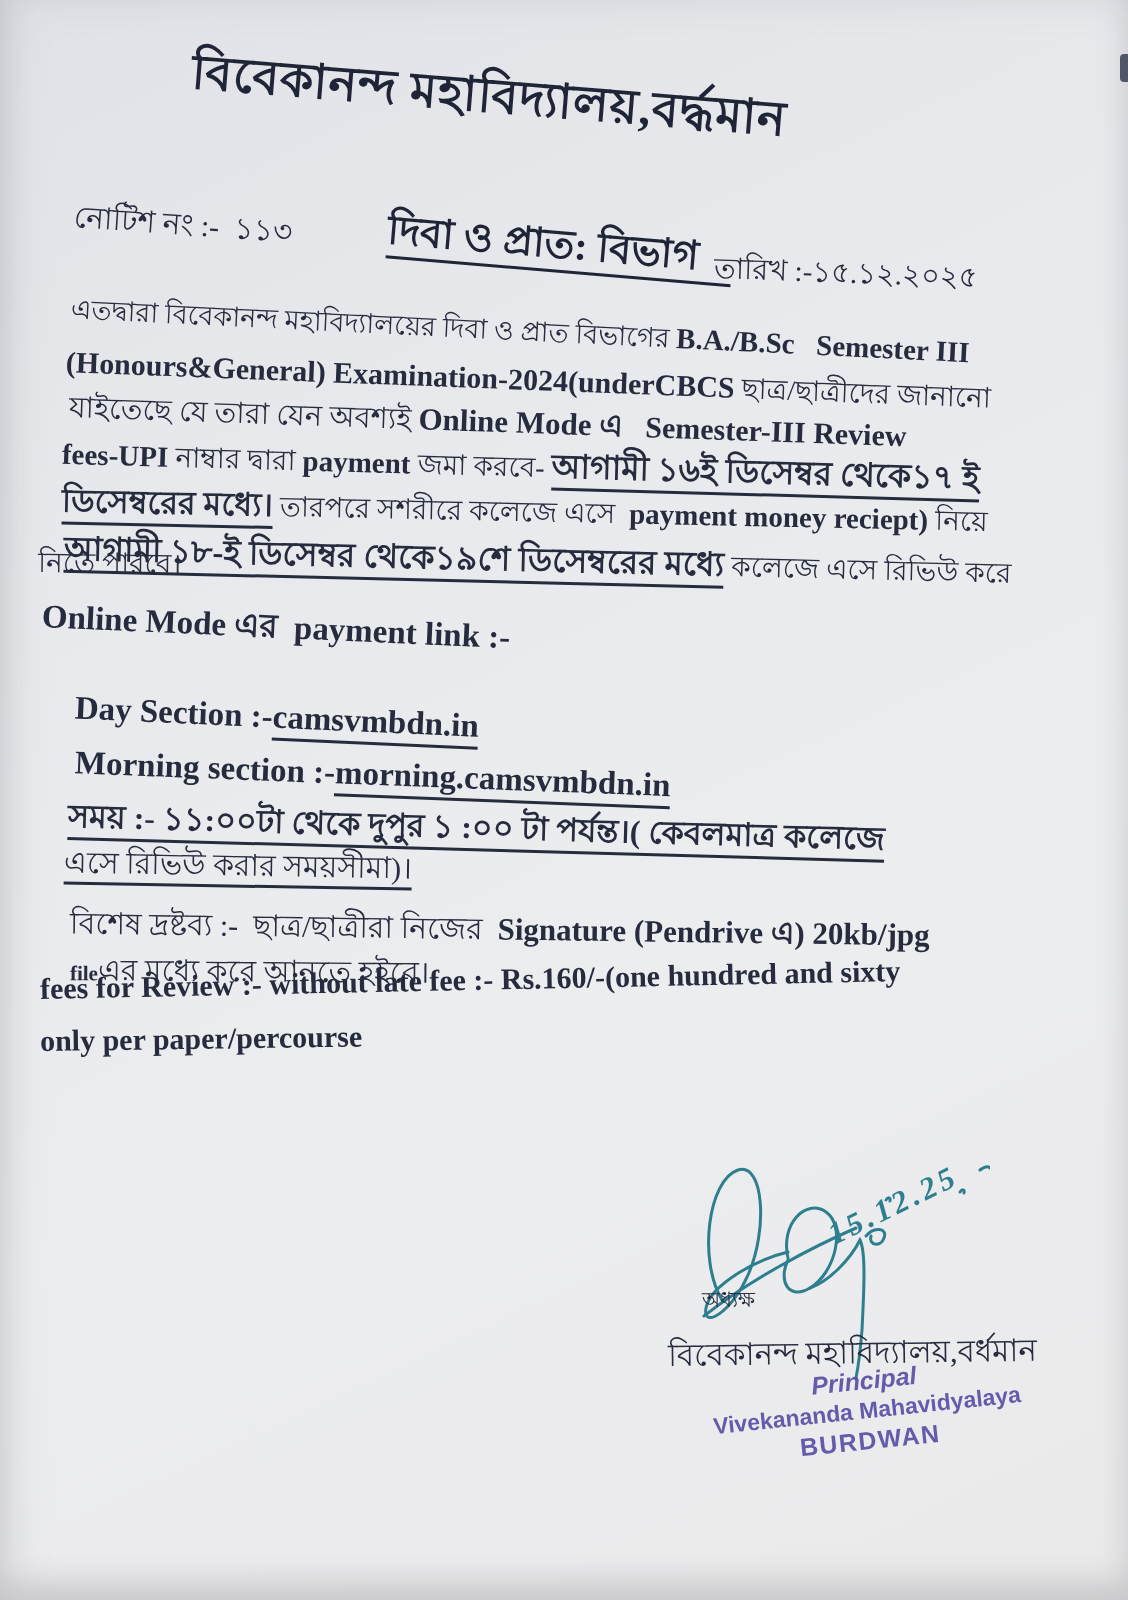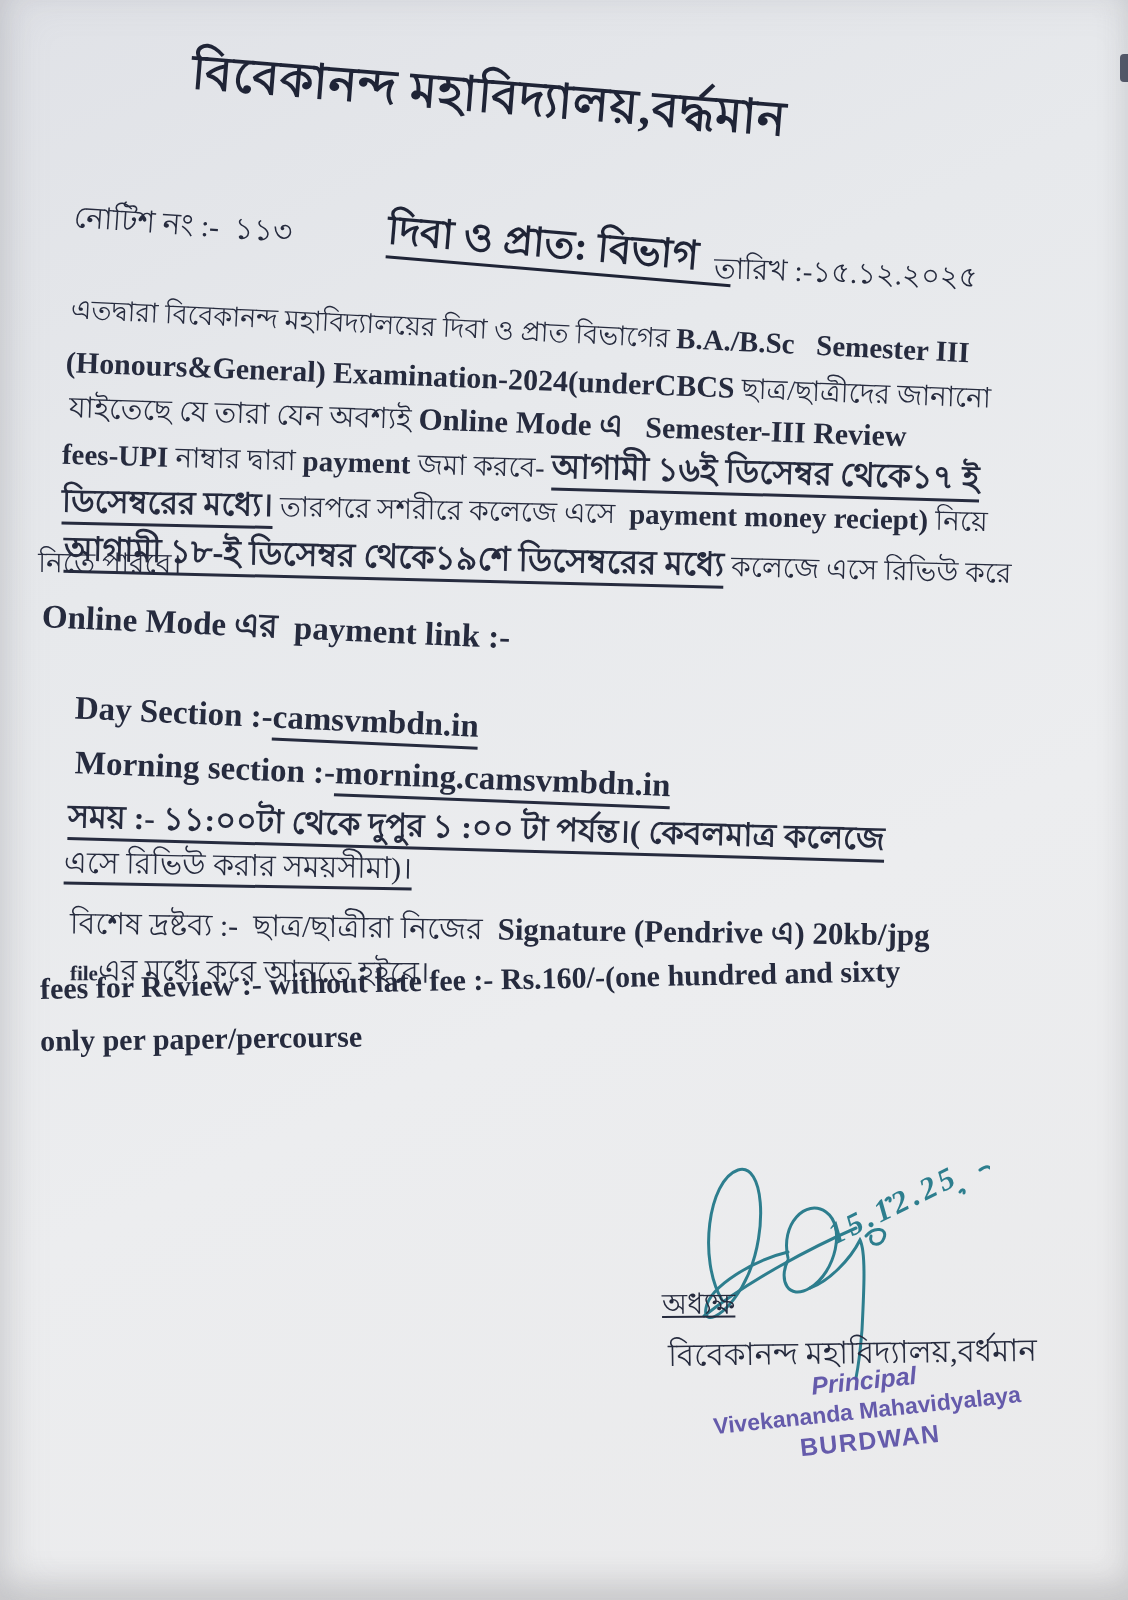--- a/index.html
+++ b/index.html
@@ -120,21 +120,21 @@
       <path d="M150,148 C 168,142 190,120 200,100 C 206,112 204,150 202,190 C 200,215 198,228 196,238"></path>
       <path d="M206,96 c 8,-10 22,-8 18,2 c -3,9 -16,8 -13,-2"></path>
       <path d="M226,60 c 2,-3 5,-3 4,1"></path>
       <path d="M300,52 c 2,-3 5,-3 4,1"></path>
       <path d="M320,30 c 4,-3 8,-4 10,-2"></path>
     </g>
   </svg>
 
   <div class="line teal" style="left:830px;top:1218px;font-size:31px;transform:rotate(-26deg);font-style:italic;letter-spacing:4px;font-weight:bold;">15.12.25</div>
 
-  <div class="line bn" style="left:662px;top:1288px;font-size:29px;transform:rotate(-0.4deg);text-decoration:underline;">অধ্যক্ষ</div>
+  <div class="line bn" style="left:702px;top:1288px;font-size:21px;transform:rotate(-0.4deg);">অধ্যক্ষ</div>
 
   <div class="line bn" style="left:668px;top:1338px;font-size:31px;transform:rotate(-0.8deg);">বিবেকানন্দ মহাবিদ্যালয়,বর্ধমান</div>
 
   <div class="stamp" style="left:688px;top:1384px;width:360px;">
     <div style="font-size:25px;font-style:italic;">Principal</div>
     <div style="font-size:23px;">Vivekananda Mahavidyalaya</div>
     <div style="font-size:25px;letter-spacing:1.5px;">BURDWAN</div>
   </div>
 
 </div>

